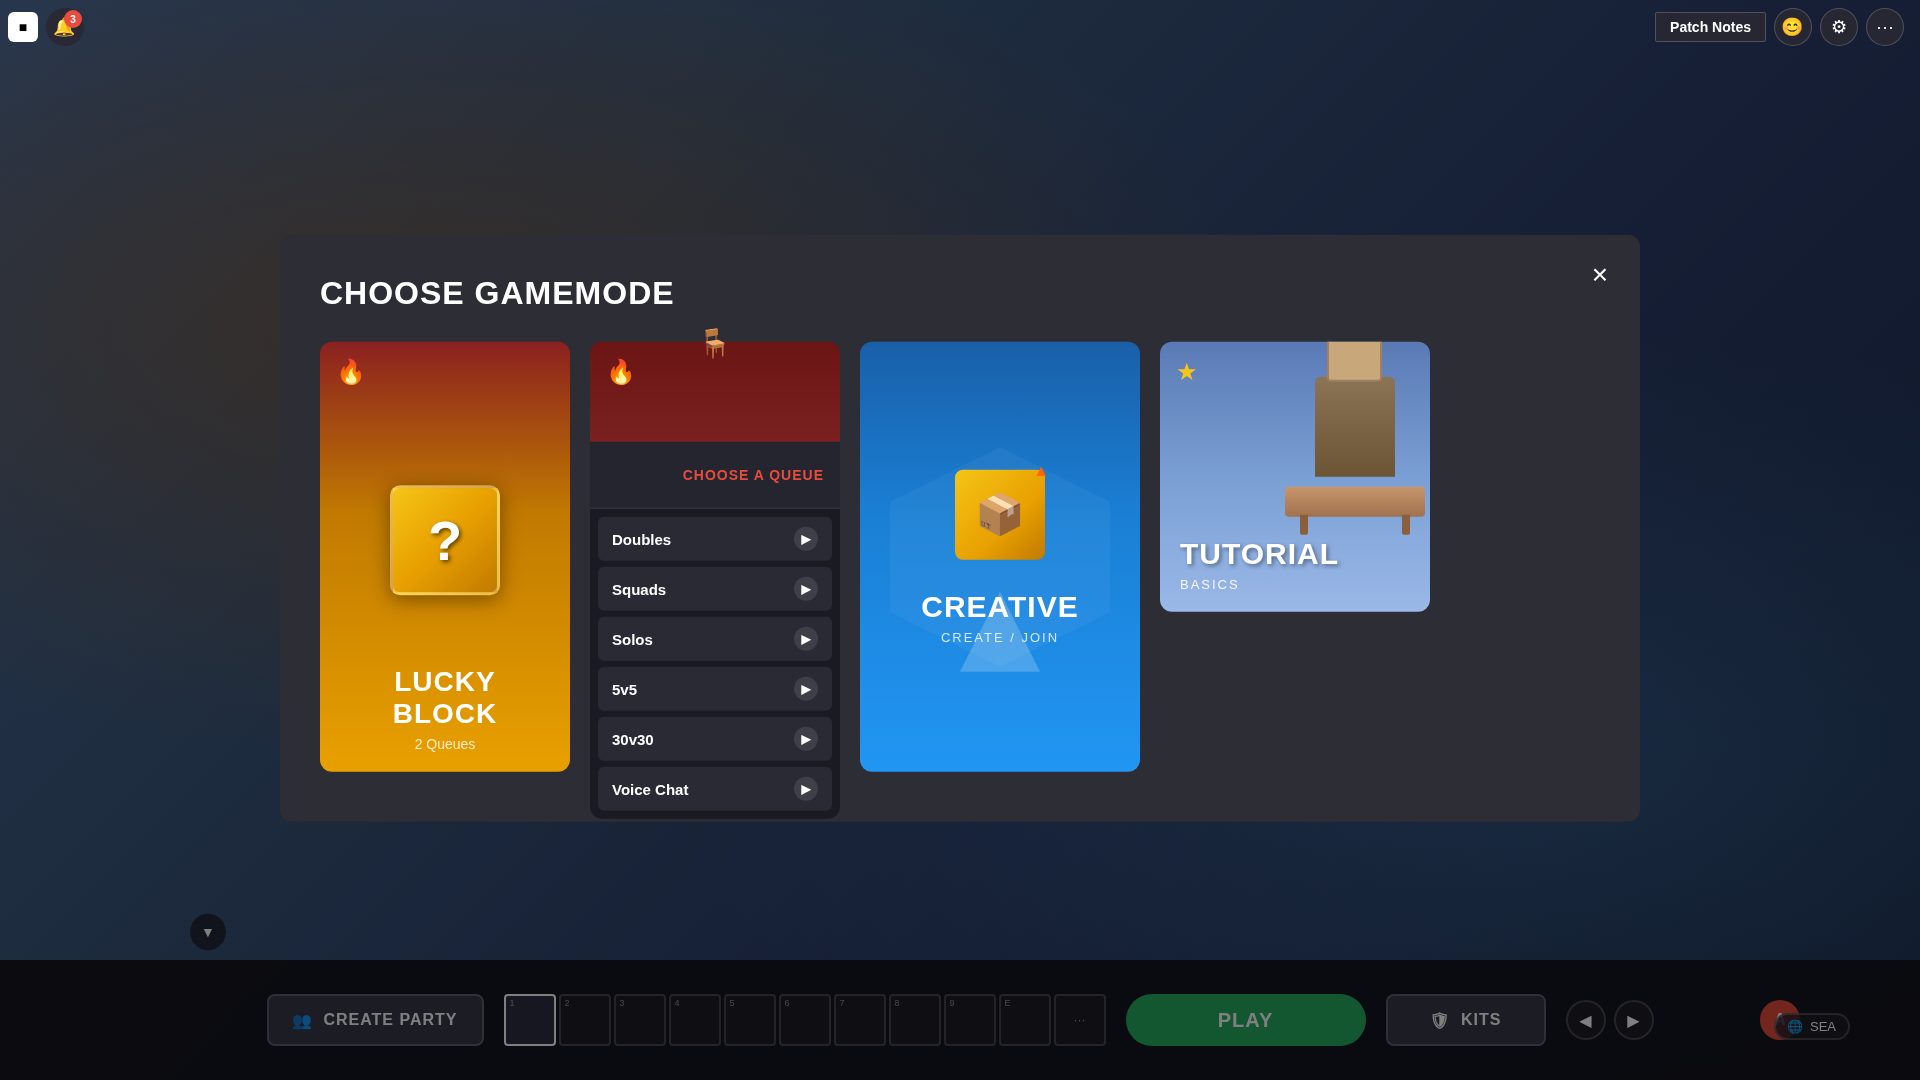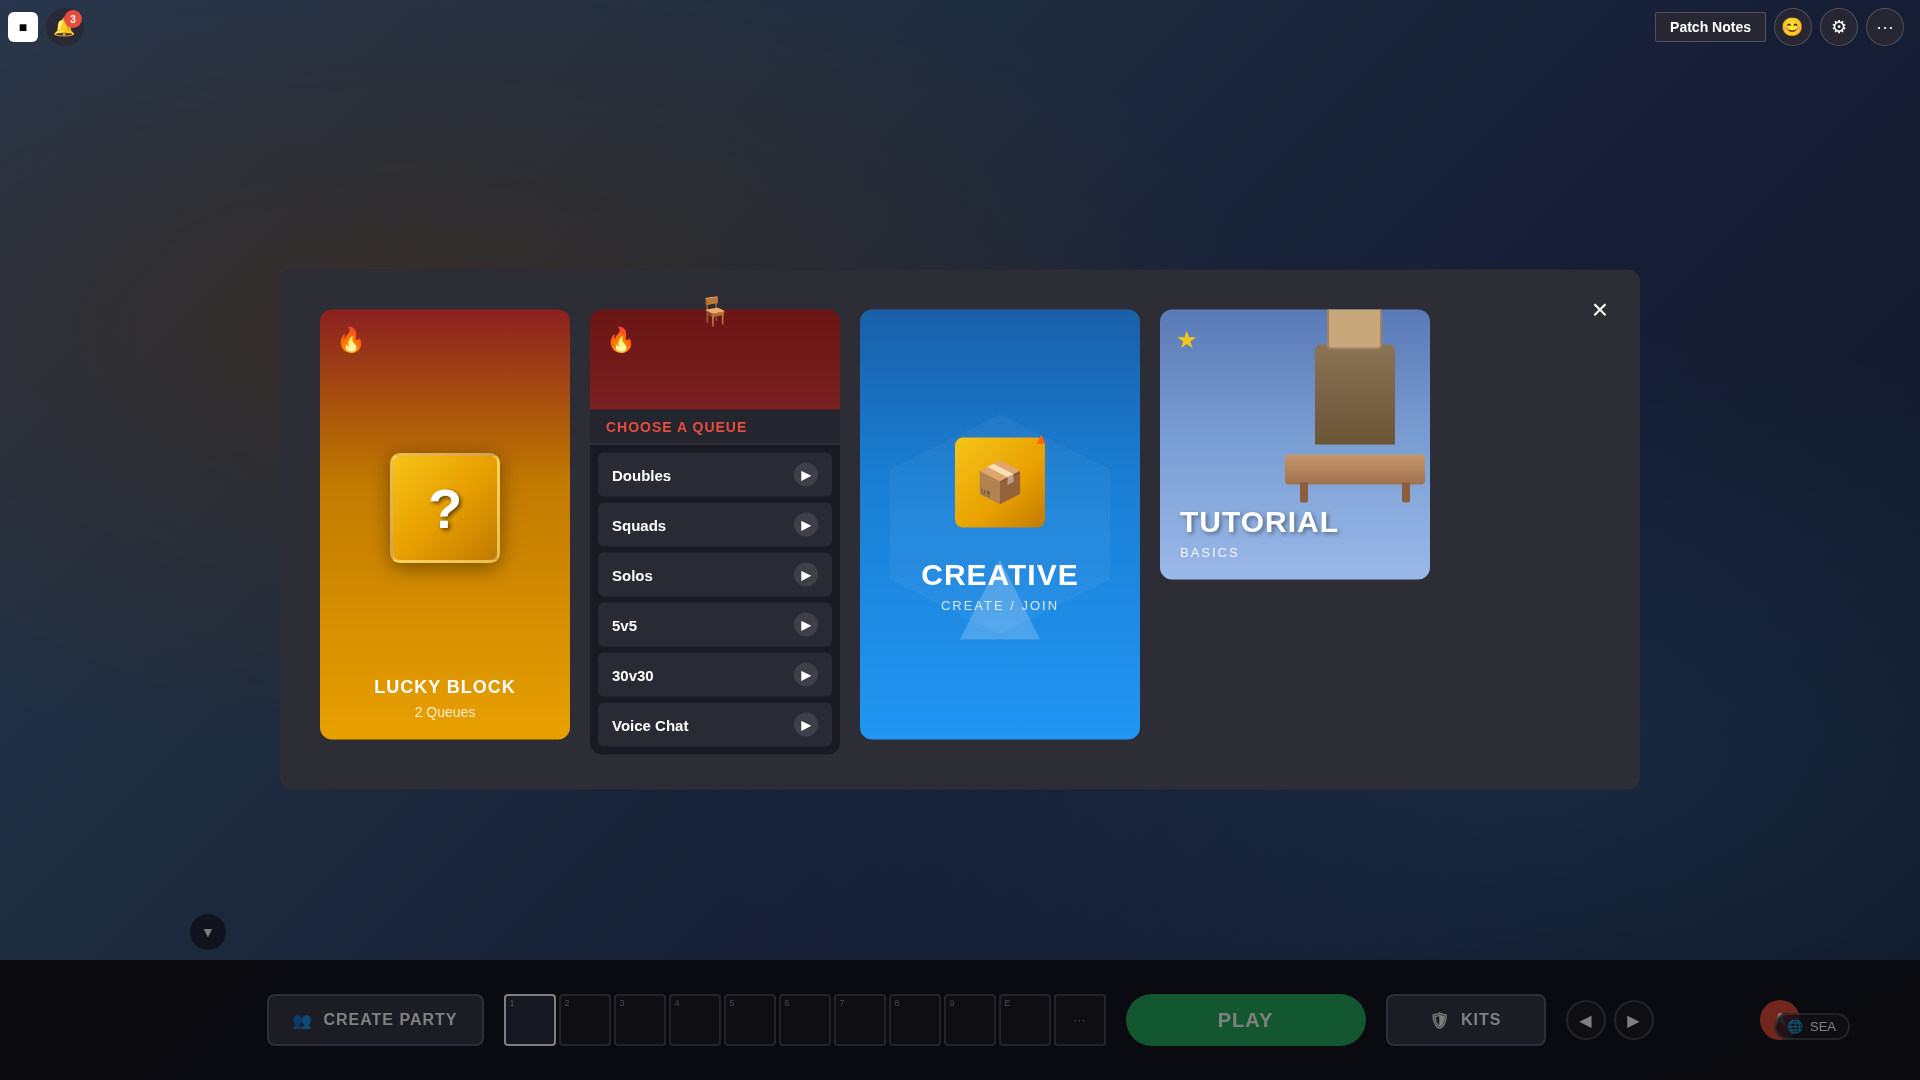--- a/index.html
+++ b/index.html
@@ -178,21 +178,21 @@
     }
 
     .fire-icon {
       position: absolute;
       top: 16px;
       left: 16px;
       font-size: 24px;
     }
 
     .card-title {
-      font-size: 18px;
+      font-size: 28px;
       font-weight: 900;
       color: white;
       text-transform: uppercase;
       text-align: center;
       letter-spacing: 1px;
     }
 
     .card-subtitle {
       font-size: 14px;
       color: rgba(255,255,255,0.8);
@@ -482,22 +482,22 @@
     }
 
     .queue-body {
       background: #1a1a22;
       border-radius: 0 0 12px 12px;
       overflow: hidden;
     }
 
     .queue-title-bar {
       background: #252530;
-      padding: 8px 16px;
-      text-align: left;
+      padding: 24px 16px;
+      text-align: right;
       border-bottom: 1px solid rgba(255,255,255,0.1);
     }
 
     .queue-items-list {
       padding: 8px;
       display: flex;
       flex-direction: column;
       gap: 6px;
     }
 
@@ -541,20 +541,21 @@
   </div>
 </div>
 
 <div class="modal-overlay"></div>
 
 <div class="modal">
   <button class="close-btn">
     <span>×</span>
   </button>
 
+  <h2 class="modal-title">CHOOSE GAMEMODE</h2>
 
   <div class="cards-container">
 
     <div class="card-lucky-block">
       <span class="fire-icon">🔥</span>
 
       <div style="position:absolute; top:50%; left:50%; transform:translate(-50%,-65%);">
         <div style="width:110px;height:110px;background:linear-gradient(135deg,#f5c518 0%,#e8a000 50%,#c17a00 100%);border-radius:10px;display:flex;align-items:center;justify-content:center;border:3px solid rgba(255,255,255,0.3);box-shadow:0 4px 20px rgba(0,0,0,0.4);">
           <span style="font-size:56px;font-weight:900;color:white;text-shadow:2px 2px 4px rgba(0,0,0,0.6);">?</span>
         </div>

